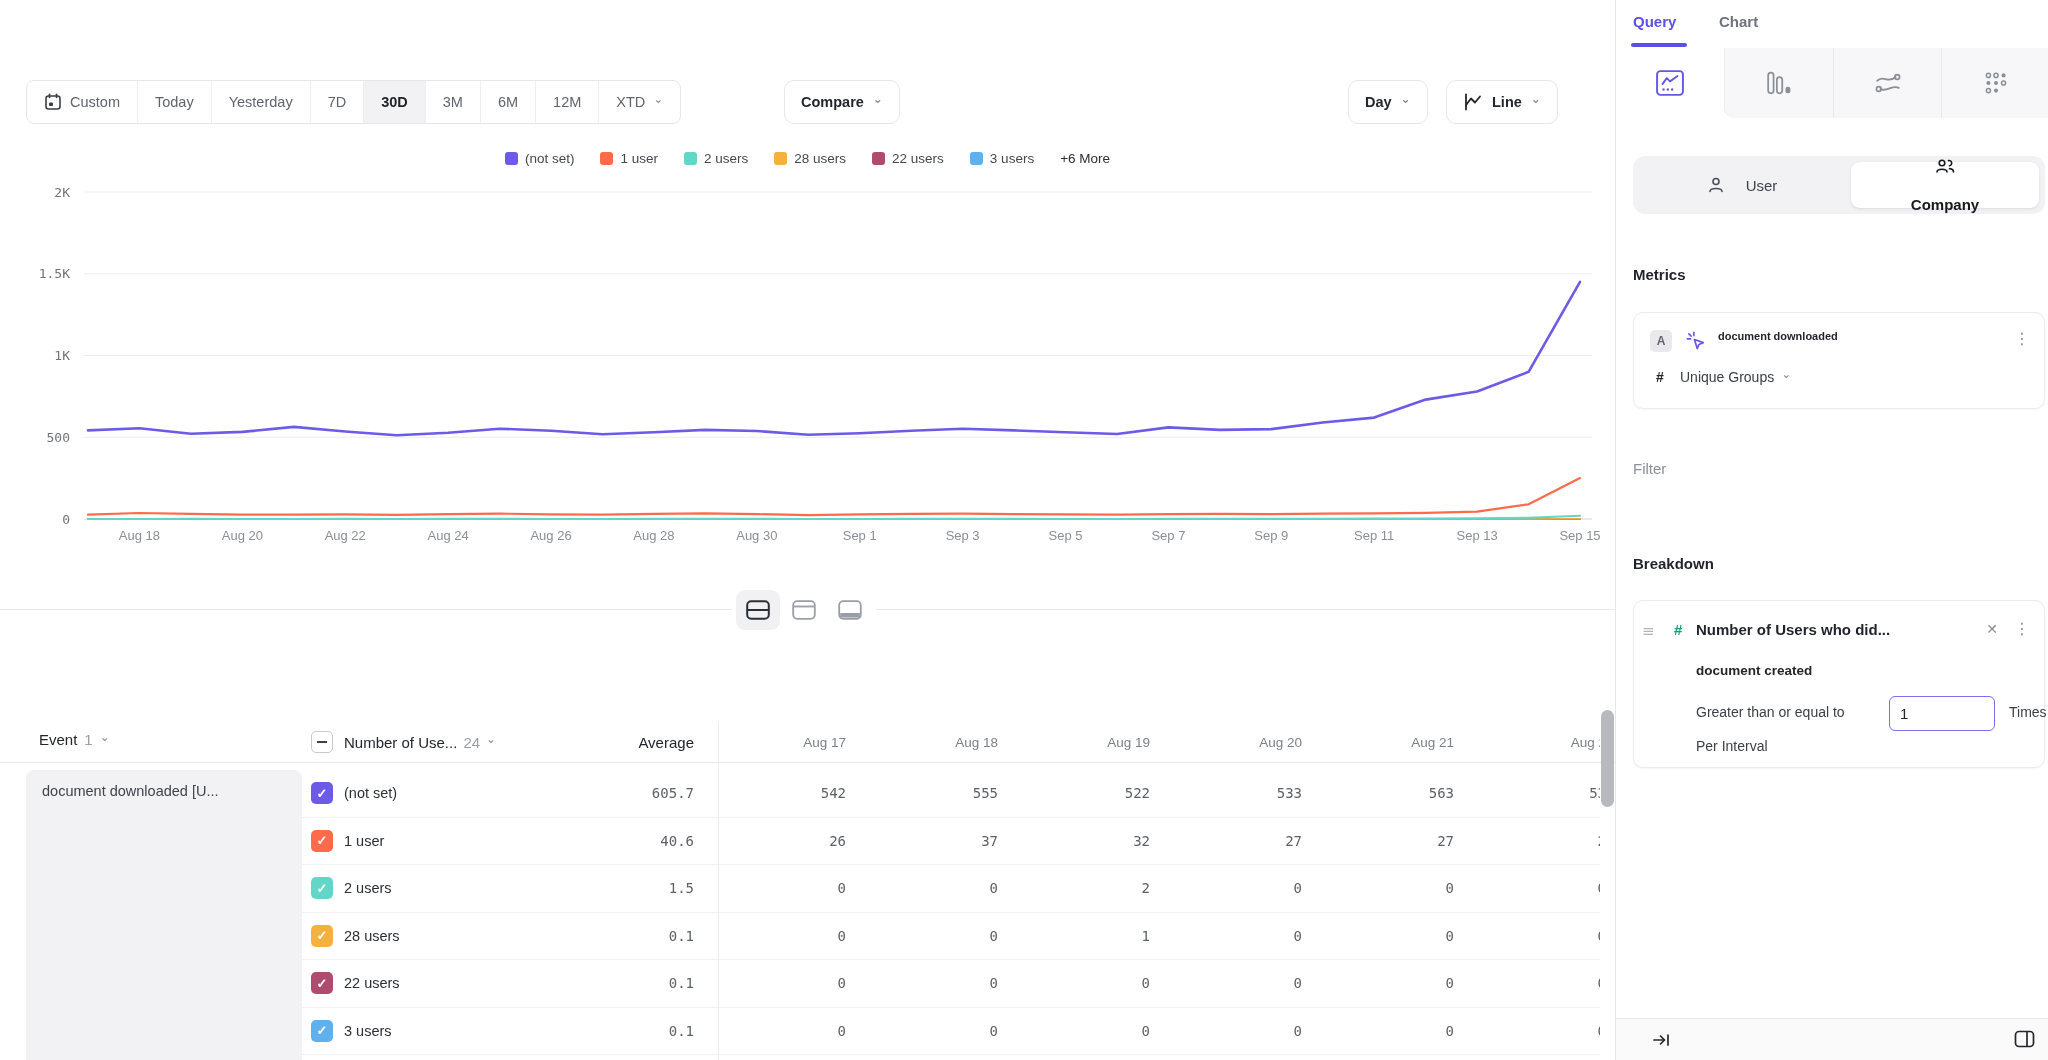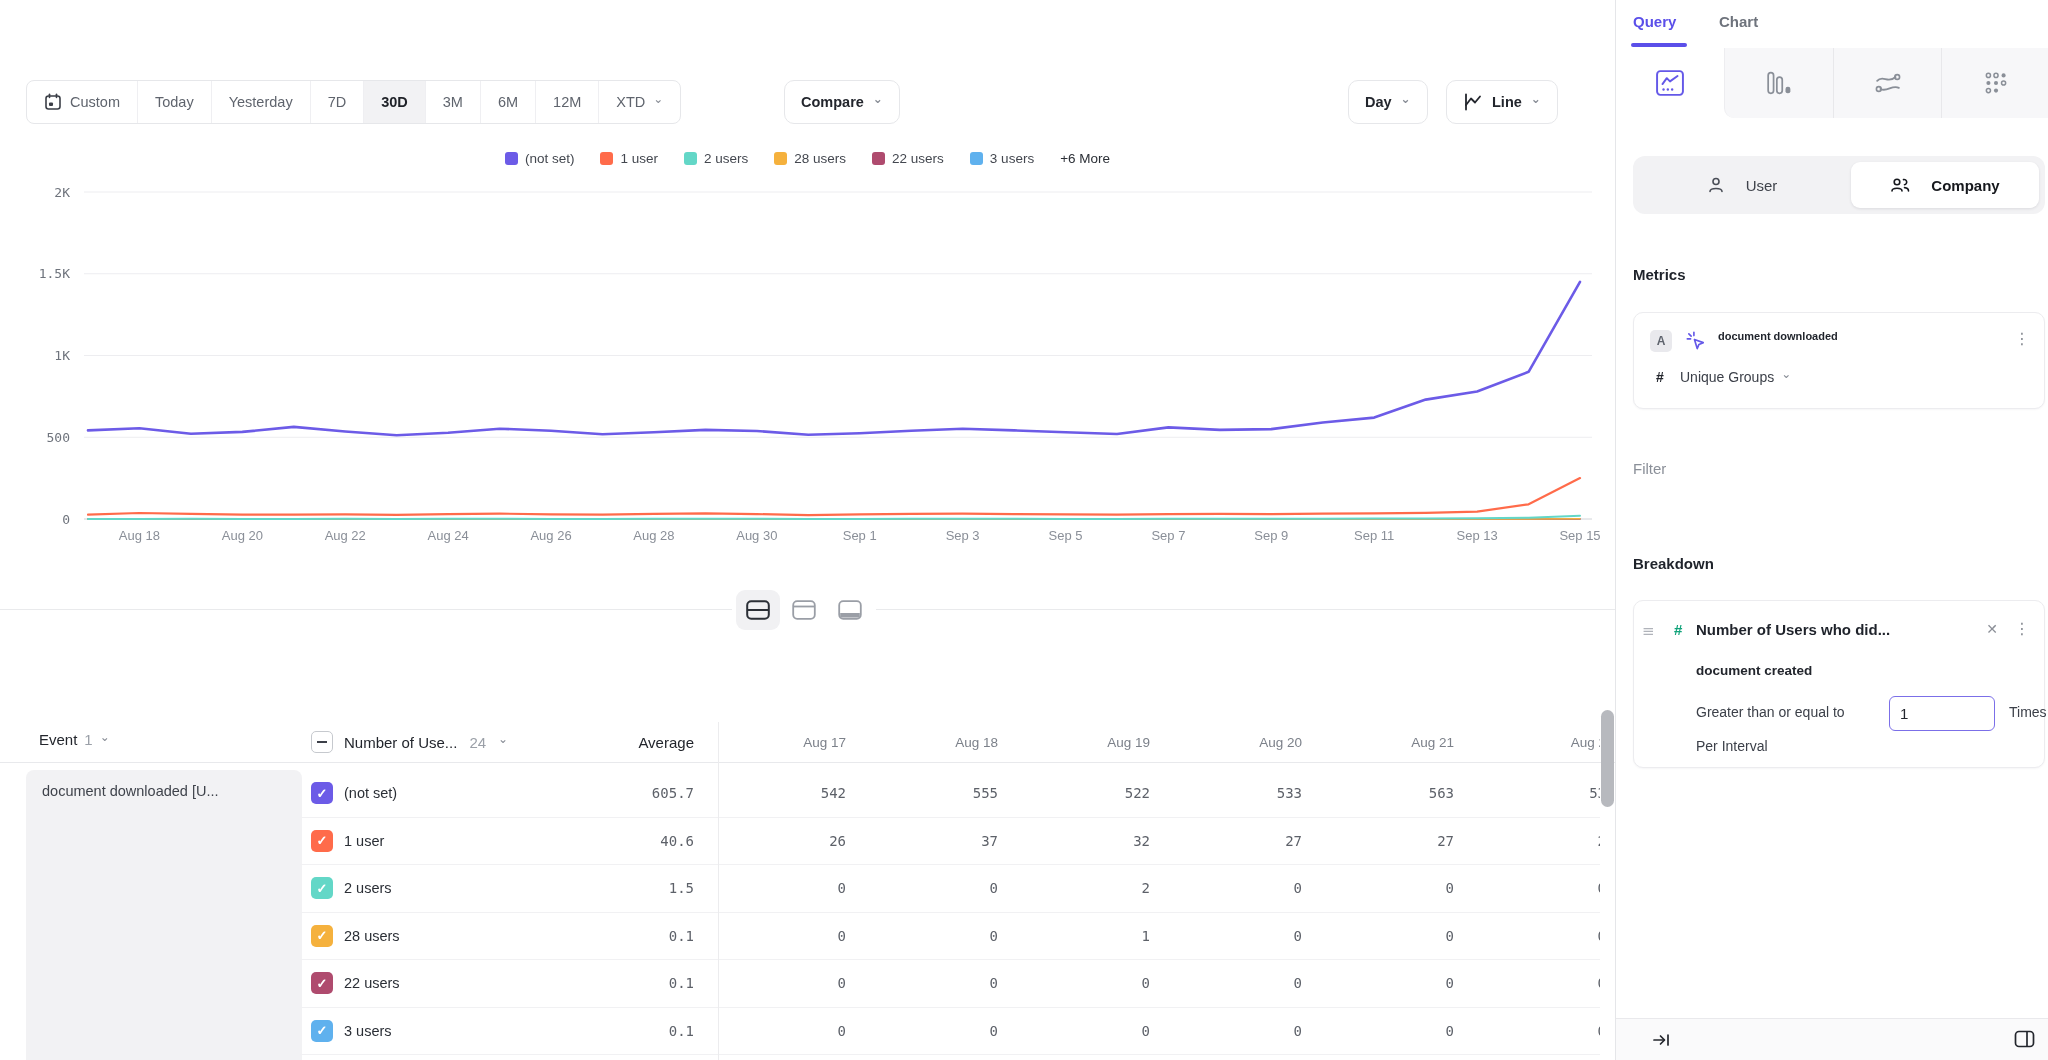--- a/index.html
+++ b/index.html
@@ -25,21 +25,21 @@
   .mid-divider { left:0; top:609px; width:1615px; height:1px; background:#e9eaec; }
   .toggles { left:732px; top:586px; background:#fff; border-radius:12px; padding:4px; display:flex; gap:2px; }
   .tg { width:44px; height:40px; display:flex; align-items:center; justify-content:center; border-radius:9px; background:transparent; border:none; cursor:pointer; }
   .tg.sel { background:#f1f1f3; }
   .search { left:38px; top:658px; width:300px; height:46px; background:#f4f4f6; border-radius:10px; display:flex; align-items:center; padding-left:14px; gap:10px; }
   .search input { border:none; background:transparent; outline:none; font-size:15px; font-family:inherit; color:#23262d; width:230px; }
   .search input::placeholder { color:#8a8f98; }
   .trow { display:grid; grid-template-columns:44px 156px 200px 152px 152px 152px 152px 152px 152px; align-items:center; }
   .ghdr { left:300px; top:722px; width:1300px; height:40px; overflow:hidden; }
   .gh { font-size:13.5px; color:#7c818a; text-align:right; padding-right:6px; white-space:nowrap; }
-  .gh-left { display:flex; align-items:center; gap:12px; font-size:15px; color:#23262d; white-space:nowrap; }
+  .gh-left { display:flex; align-items:center; gap:6px; font-size:15px; color:#23262d; white-space:nowrap; }
   .count { color:#9ba0a8; }
   .hline { background:#e8e9ec; height:1px; }
   .rows { left:300px; top:770px; width:1300px; height:290px; overflow:hidden; }
   .rows .trow { height:47.5px; border-bottom:1px solid #f1f1f3; width:1312px; }
   .num { font-family:"DejaVu Sans Mono", monospace; font-size:14px; color:#5d6169; text-align:right; padding-right:6px; }
   .rlabel { font-size:14.5px; color:#2b2f36; }
   .cb { width:22px; height:22px; border-radius:5px; display:flex; align-items:center; justify-content:center; color:#fff; font-size:13px; font-weight:700; margin:0 auto; cursor:pointer; }
   .cb-ind { width:22px; height:22px; border-radius:5px; border:1.5px solid #c6c9ce; background:#fff; display:flex; align-items:center; justify-content:center; margin:0 auto; cursor:pointer; }
   .cb-ind i { display:block; width:10px; height:2px; background:#3c4049; }
   .event-panel { left:26px; top:770px; width:276px; height:290px; background:#f2f2f4; border-radius:8px 8px 0 0; padding:13px 16px; font-size:14.5px; color:#3f434b; white-space:nowrap; overflow:hidden; cursor:pointer; }
@@ -383,21 +383,21 @@
 
     <div class="abs toggle-wrap">
       <div class="abs toggle-pill"></div>
       <div class="abs topt" style="left:0; width:218px; color:#3f434b;">
         <svg width="18" height="18" viewBox="0 0 18 18" fill="none">
             <circle cx="9" cy="5.5" r="3" stroke="#4a4e57" stroke-width="1.6"></circle>
             <path d="M3,15.5 C3,11.5 15,11.5 15,15.5" stroke="#4a4e57" stroke-width="1.6" stroke-linecap="round" fill="none"></path>
           </svg>
         <span>User</span>
       </div>
-      <div class="abs topt" style="left:218px; width:188px; color:#16181d; font-weight:700;">
+      <div class="abs topt" style="left:218px; width:188px; color:#16181d; font-weight:700;flex-direction:column;">
         <svg width="20" height="18" viewBox="0 0 20 18" fill="none">
             <circle cx="7" cy="6" r="2.8" stroke="#16181d" stroke-width="1.6"></circle>
             <path d="M2,15 C2,11.4 12,11.4 12,15" stroke="#16181d" stroke-width="1.6" stroke-linecap="round" fill="none"></path>
             <path d="M13.5,3.6 a2.6,2.6 0 1 1 1,5.1" stroke="#16181d" stroke-width="1.6" fill="none" stroke-linecap="round"></path>
             <path d="M14.5,11.6 C17.5,11.9 18.5,13.3 18.5,15" stroke="#16181d" stroke-width="1.6" fill="none" stroke-linecap="round"></path>
           </svg>
         <span>Company</span>
       </div>
     </div>
 

